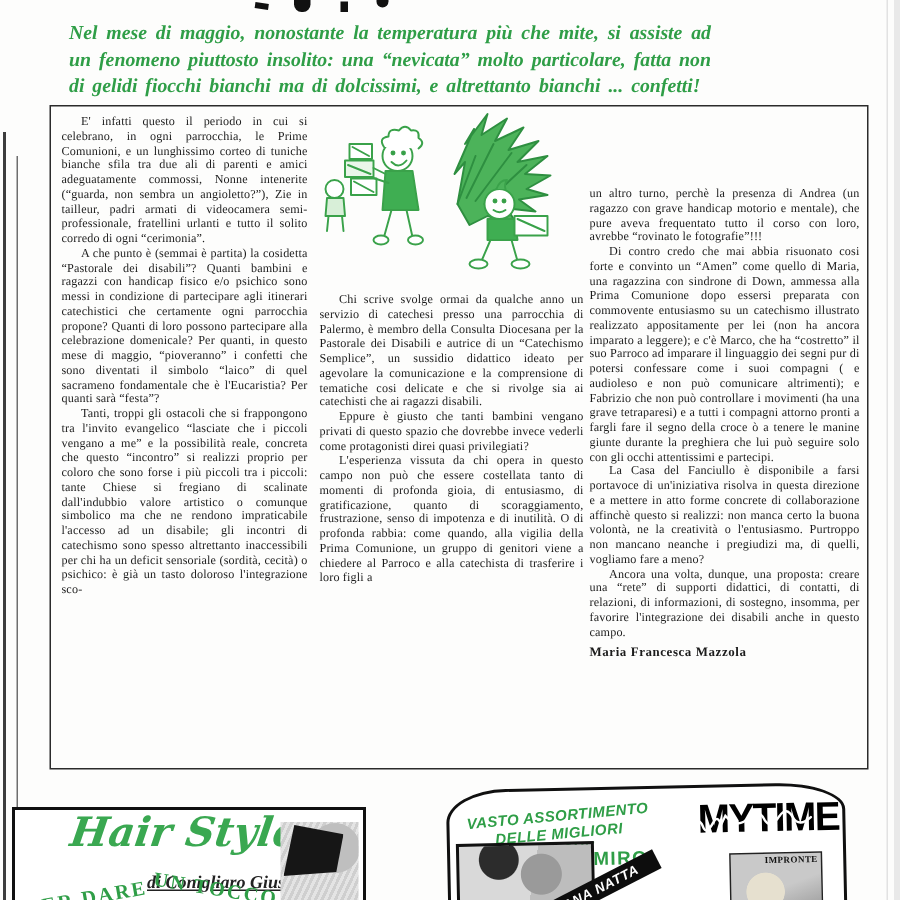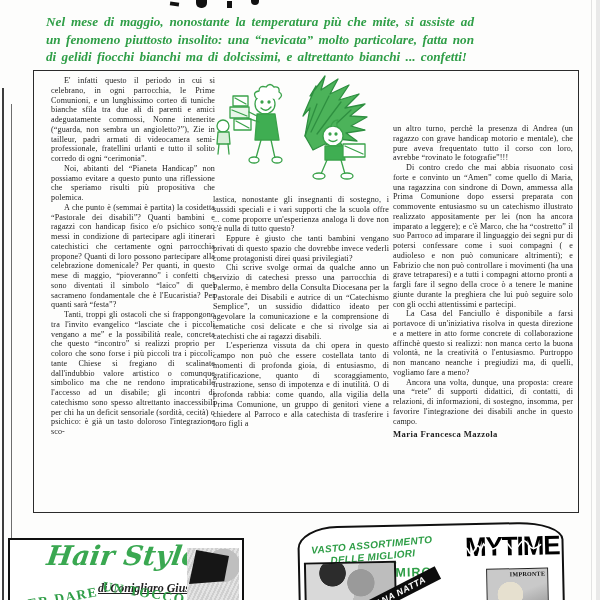--- a/index.html
+++ b/index.html
@@ -13,21 +13,21 @@
   .intro{position:absolute;left:46px;top:13px;width:428px;
          color:#2f9e47;font-weight:bold;font-style:italic;
          font-size:13.2px;line-height:17.6px;text-align:justify;word-spacing:2px;}
   
   .frame{position:absolute;left:33px;top:70px;width:544px;height:441px;
          border:1px solid #2b2b2b;background:transparent;}
   .col{position:absolute;top:76px;}
   .col p{margin:0;text-indent:13px;text-align:justify;
          font-size:8.1px;line-height:9.75px;letter-spacing:0.1px;}
   .col p.noind{text-indent:0;}
-  .c1{left:41px;width:164px;margin-left:10px;}
+  .c1{left:41px;width:164px;}
   .c2{left:213px;width:176px;top:74px;}
   .c3{left:393px;width:180px;margin-top:48px;}
   .illus{display:block;margin:0 0 3px 0;}
   .sig{font-weight:bold;padding-right:8px;font-size:8.6px;
        margin-top:3px;letter-spacing:0.4px;}
   
   .adhair{position:absolute;left:8px;top:538px;width:232px;height:70px;
           border:2px solid #101010;background:#fff;}
   .hairtitle{position:absolute;left:28px;top:0px;width:170px;text-align:center;
              font-family:"DejaVu Serif",serif;font-style:italic;font-weight:bold;
@@ -94,21 +94,20 @@
     <div class="frag" style="left:227px;top:1px;width:5px;height:7px;"></div>
     <div class="frag" style="left:251px;top:0px;width:8px;height:5px;border-radius:0 0 4px 4px;"></div>
   </div>
 
   <div class="intro">Nel mese di maggio, nonostante la temperatura più che mite, si assiste ad un fenomeno piuttosto insolito: una “nevicata” molto particolare, fatta non di gelidi fiocchi bianchi ma di dolcissimi, e altrettanto bianchi ... confetti!</div>
 
   <div class="frame"></div>
 
   <div class="col c1">
     <p>E' infatti questo il periodo in cui si celebrano, in ogni parrocchia, le Prime Comunioni, e un lunghissimo corteo di tuniche bianche sfila tra due ali di parenti e amici adeguatamente commossi, Nonne intenerite (“guarda, non sembra un angioletto?”), Zie in tailleur, padri armati di videocamera semi-professionale, fratellini urlanti e tutto il solito corredo di ogni “cerimonia”.</p>
-    <p>Noi, abitanti del “Pianeta Handicap” non possiamo evitare a questo punto una riflessione che speriamo risulti più propositiva che polemica.</p>
     <p>A che punto è (semmai è partita) la cosidetta “Pastorale dei disabili”? Quanti bambini e ragazzi con handicap fisico e/o psichico sono messi in condizione di partecipare agli itinerari catechistici che certamente ogni parrocchia propone? Quanti di loro possono partecipare alla celebrazione domenicale? Per quanti, in questo mese di maggio, “pioveranno” i confetti che sono diventati il simbolo “laico” di quel sacrameno fondamentale che è l'Eucaristia? Per quanti sarà “festa”?</p>
     <p>Tanti, troppi gli ostacoli che si frappongono tra l'invito evangelico “lasciate che i piccoli vengano a me” e la possibilità reale, concreta che questo “incontro” si realizzi proprio per coloro che sono forse i più piccoli tra i piccoli: tante Chiese si fregiano di scalinate dall'indubbio valore artistico o comunque simbolico ma che ne rendono impraticabile l'accesso ad un disabile; gli incontri di catechismo sono spesso altrettanto inaccessibili per chi ha un deficit sensoriale (sordità, cecità) o psichico: è già un tasto doloroso l'integrazione sco-</p>
   </div>
 
   <div class="col c2">
     <svg class="illus" width="176" height="118" viewBox="0 0 176 118">
       <g stroke="#3aa24a" stroke-width="1.3" fill="none" stroke-linejoin="round" stroke-linecap="round">
 
         <path d="M92,62 L97,34 L90,42 L103,12 L97,22 L112,2 L108,16 L125,5 L117,20 L136,11 L126,26 L146,20 L132,34 L152,30 L137,42 L154,43 L138,52 L152,56 L133,59 L144,67 L125,65 L132,76 L112,70 L100,76 L92,62 Z" fill="#4cb35a" stroke="#2e8f40"></path>
         <path d="M92,62 L104,30 M98,58 L116,22 M104,60 L128,28 M110,62 L138,36" stroke="#2e8f40"></path>
@@ -141,23 +140,22 @@
         <circle cx="123" cy="60" r="1" fill="#2e8f40"></circle>
         <path d="M116,66 q4,3 8,0"></path>
         <path d="M112,72 L130,72 L132,86 L112,86 Z" fill="#3fae52"></path>
         <rect x="130" y="70" width="22" height="13" fill="#fff"></rect>
         <path d="M132,72 L150,80"></path>
         <path d="M114,86 L108,100 M128,86 L132,100"></path>
         <ellipse cx="106" cy="102" rx="6" ry="3" fill="#fff"></ellipse>
         <ellipse cx="134" cy="102" rx="6" ry="3" fill="#fff"></ellipse>
       </g>
     </svg>
-    <p class="noind">lastica, nonostante gli insegnanti di sostegno, i sussidi speciali e i vari supporti che la scuola offre ... come proporre un'esperienza analoga li dove non c'è nulla di tutto questo?</p>
+    <p>Chi scrive svolge ormai da qualche anno un servizio di catechesi presso una parrocchia di Palermo, è membro della Consulta Diocesana per la Pastorale dei Disabili e autrice di un “Catechismo Semplice”, un sussidio didattico ideato per agevolare la comunicazione e la comprensione di tematiche cosi delicate e che si rivolge sia ai catechisti che ai ragazzi disabili.</p>
     <p>Eppure è giusto che tanti bambini vengano privati di questo spazio che dovrebbe invece vederli come protagonisti direi quasi privilegiati?</p>
-    <p>Chi scrive svolge ormai da qualche anno un servizio di catechesi presso una parrocchia di Palermo, è membro della Consulta Diocesana per la Pastorale dei Disabili e autrice di un “Catechismo Semplice”, un sussidio didattico ideato per agevolare la comunicazione e la comprensione di tematiche cosi delicate e che si rivolge sia ai catechisti che ai ragazzi disabili.</p>
     <p>L'esperienza vissuta da chi opera in questo campo non può che essere costellata tanto di momenti di profonda gioia, di entusiasmo, di gratificazione, quanto di scoraggiamento, frustrazione, senso di impotenza e di inutilità. O di profonda rabbia: come quando, alla vigilia della Prima Comunione, un gruppo di genitori viene a chiedere al Parroco e alla catechista di trasferire i loro figli a</p>
   </div>
 
   <div class="col c3">
     <p class="noind">un altro turno, perchè la presenza di Andrea (un ragazzo con grave handicap motorio e mentale), che pure aveva frequentato tutto il corso con loro, avrebbe “rovinato le fotografie”!!!</p>
     <p>Di contro credo che mai abbia risuonato cosi forte e convinto un “Amen” come quello di Maria, una ragazzina con sindrone di Down, ammessa alla Prima Comunione dopo essersi preparata con commovente entusiasmo su un catechismo illustrato realizzato appositamente per lei (non ha ancora imparato a leggere); e c'è Marco, che ha “costretto” il suo Parroco ad imparare il linguaggio dei segni pur di potersi confessare come i suoi compagni ( e audioleso e non può comunicare altrimenti); e Fabrizio che non può controllare i movimenti (ha una grave tetraparesi) e a tutti i compagni attorno pronti a fargli fare il segno della croce ò a tenere le manine giunte durante la preghiera che lui può seguire solo con gli occhi attentissimi e partecipi.</p>
     <p>La Casa del Fanciullo è disponibile a farsi portavoce di un'iniziativa risolva in questa direzione e a mettere in atto forme concrete di collaborazione affinchè questo si realizzi: non manca certo la buona volontà, ne la creatività o l'entusiasmo. Purtroppo non mancano neanche i pregiudizi ma, di quelli, vogliamo fare a meno?</p>
     <p>Ancora una volta, dunque, una proposta: creare una “rete” di supporti didattici, di contatti, di relazioni, di informazioni, di sostegno, insomma, per favorire l'integrazione dei disabili anche in questo campo.</p>
     <div class="sig">Maria Francesca Mazzola</div>
   </div>

